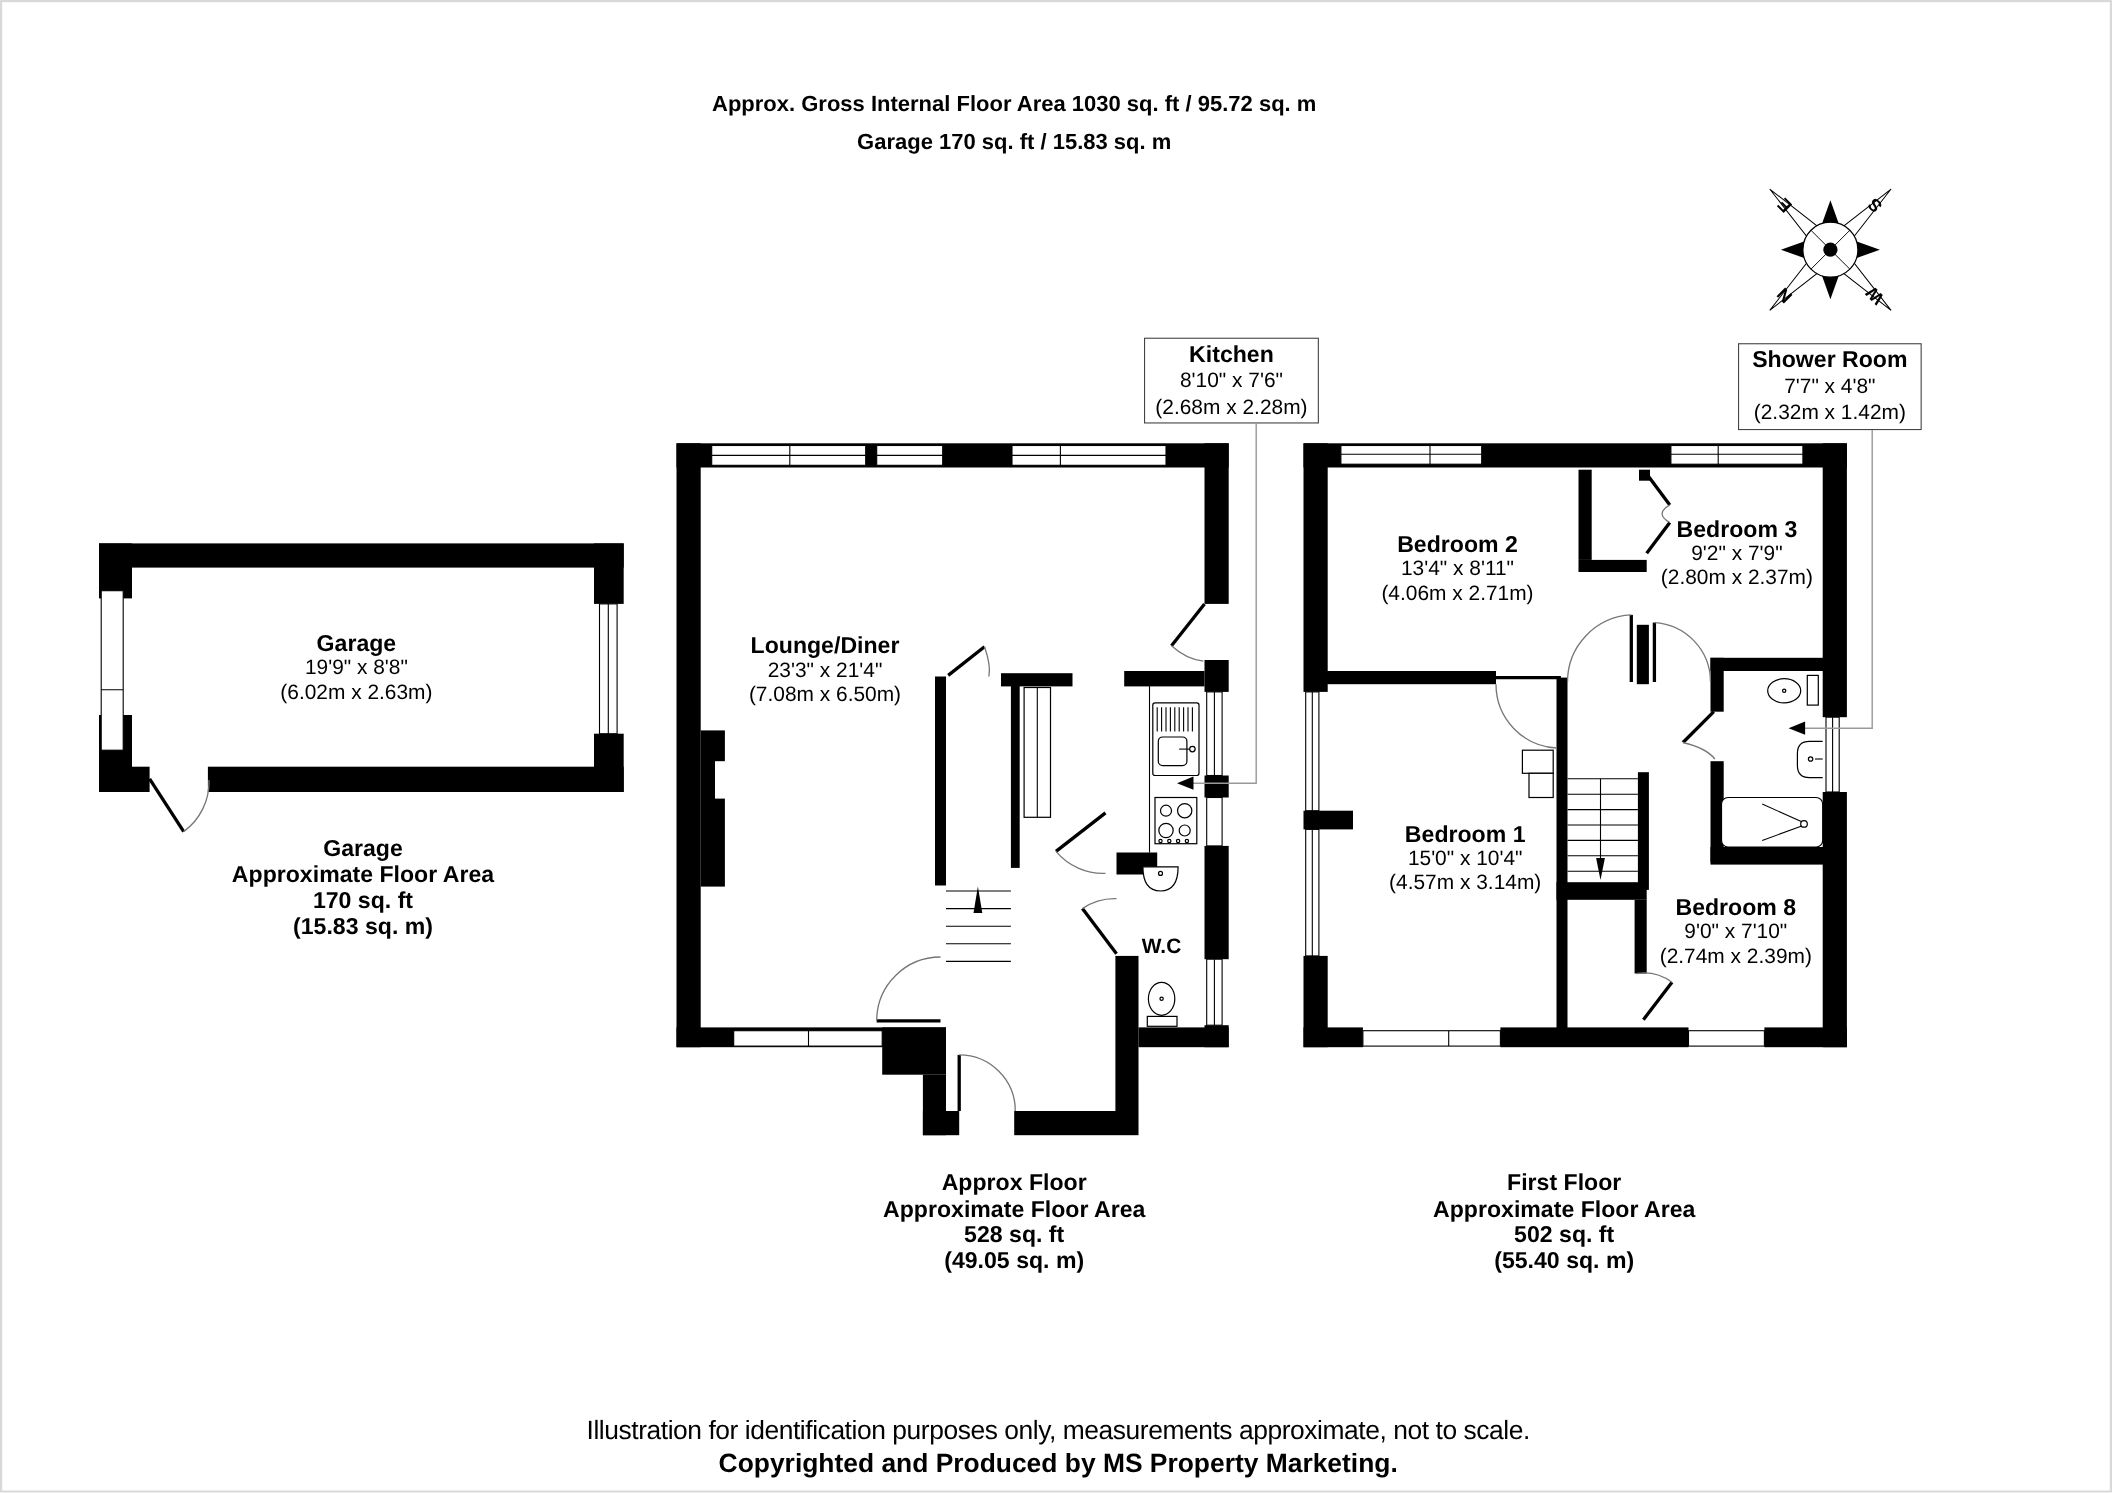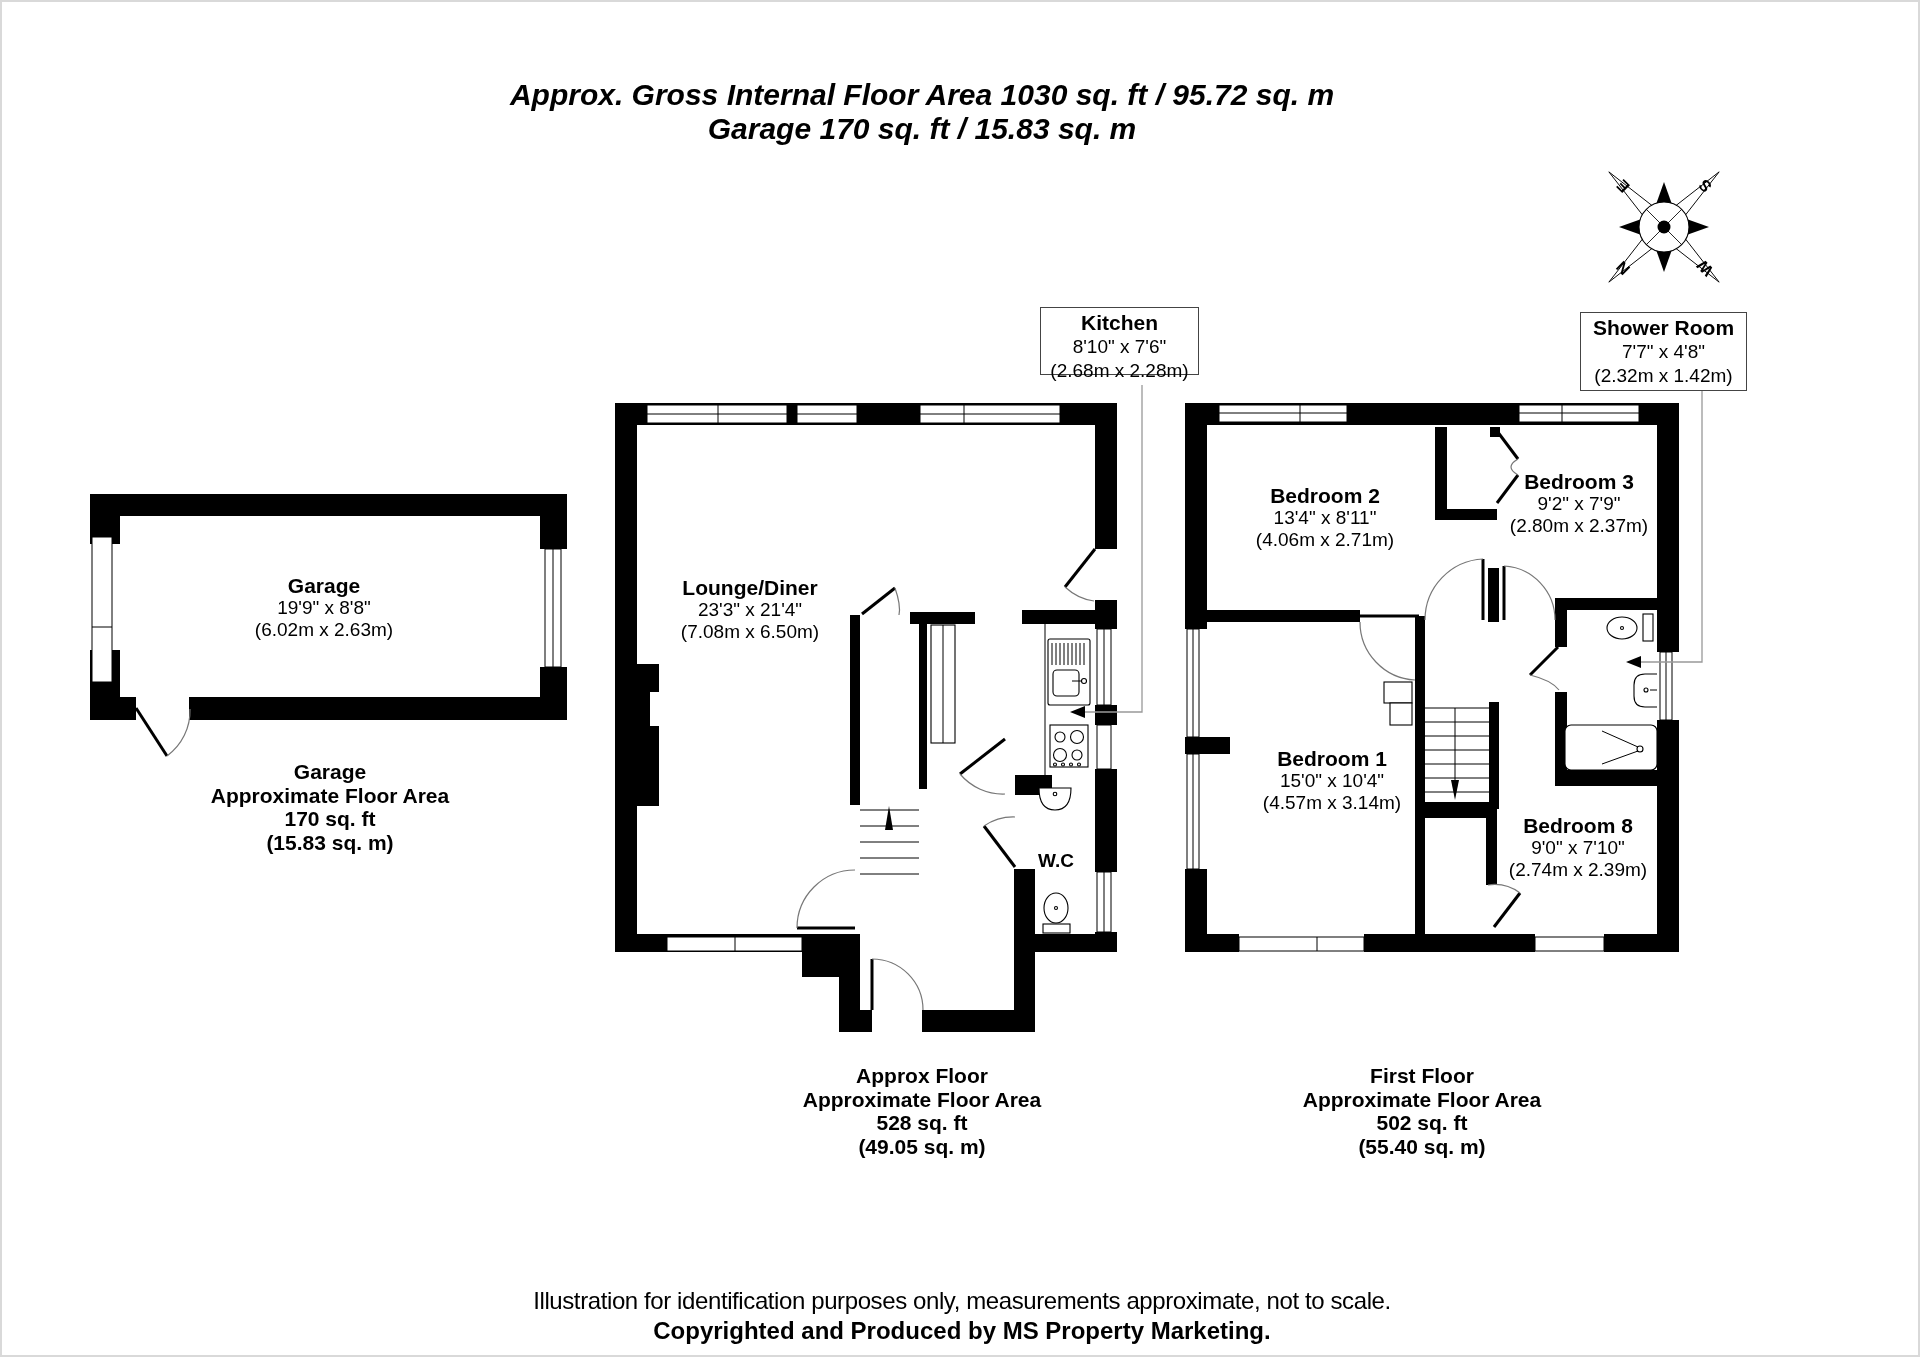--- a/index.html
+++ b/index.html
@@ -2,21 +2,21 @@
 <html><head>
 <meta charset="utf-8">
 <style>
   html,body{margin:0;padding:0;background:#fff;}
   .page{position:relative;width:1920px;height:1357px;background:#ffffff;
         font-family:"Liberation Sans", sans-serif;color:#000;overflow:hidden;
         box-sizing:border-box;border:2px solid #d9d9d9;}
   .abs{position:absolute;}
   svg.plan{position:absolute;left:0;top:0;z-index:1;}
   .txt{z-index:2;text-align:center;}
-  .hdr{left:410px;top:76px;width:1020px;font-size:30px;font-weight:bold;line-height:34px;font-style:italic;}
+  .hdr{left:410px;top:76px;width:1020px;font-size:20px;font-weight:bold;line-height:34px;}
   .callout{z-index:2;background:#fff;border:1px solid #444;text-align:center;box-sizing:border-box;padding-top:3px;}
   .callout .cn{font-weight:bold;font-size:21px;line-height:24px;}
   .callout .cd{font-size:19px;line-height:24px;}
   .room-label{z-index:2;text-align:center;}
   .room-label .rn{font-weight:bold;font-size:21px;line-height:23px;}
   .room-label .rd{font-size:19px;line-height:22px;}
   .caption{z-index:2;text-align:center;font-weight:bold;font-size:21px;line-height:23.5px;}
   .wc-label{z-index:2;font-weight:bold;font-size:19px;}
   .footer{left:400px;top:1284px;width:1120px;text-align:center;z-index:2;}
   .footer .f1{font-size:24px;letter-spacing:-0.4px;line-height:30px;}
@@ -285,21 +285,21 @@
       <polyline class="ldr" points="1700,388 1700,660 1638,660"></polyline>
       <polygon points="1624,660 1639,654 1639,666" fill="#000"></polygon>
     </g>
   </svg>
 
   <div class="abs txt hdr">
     <div>Approx. Gross Internal Floor Area 1030 sq. ft / 95.72 sq. m</div>
     <div>Garage 170 sq. ft / 15.83 sq. m</div>
   </div>
 
-  <div class="abs callout" style="left:1038px;top:305px;width:159px;height:68px;">
+  <div class="abs callout" style="left:1038px;top:305px;width:159px;height:78px;">
     <div class="cn">Kitchen</div>
     <div class="cd">8'10" x 7'6"</div>
     <div class="cd">(2.68m x 2.28m)</div>
   </div>
 
   <div class="abs callout" style="left:1578px;top:310px;width:167px;height:79px;">
     <div class="cn">Shower Room</div>
     <div class="cd">7'7" x 4'8"</div>
     <div class="cd">(2.32m x 1.42m)</div>
   </div>

